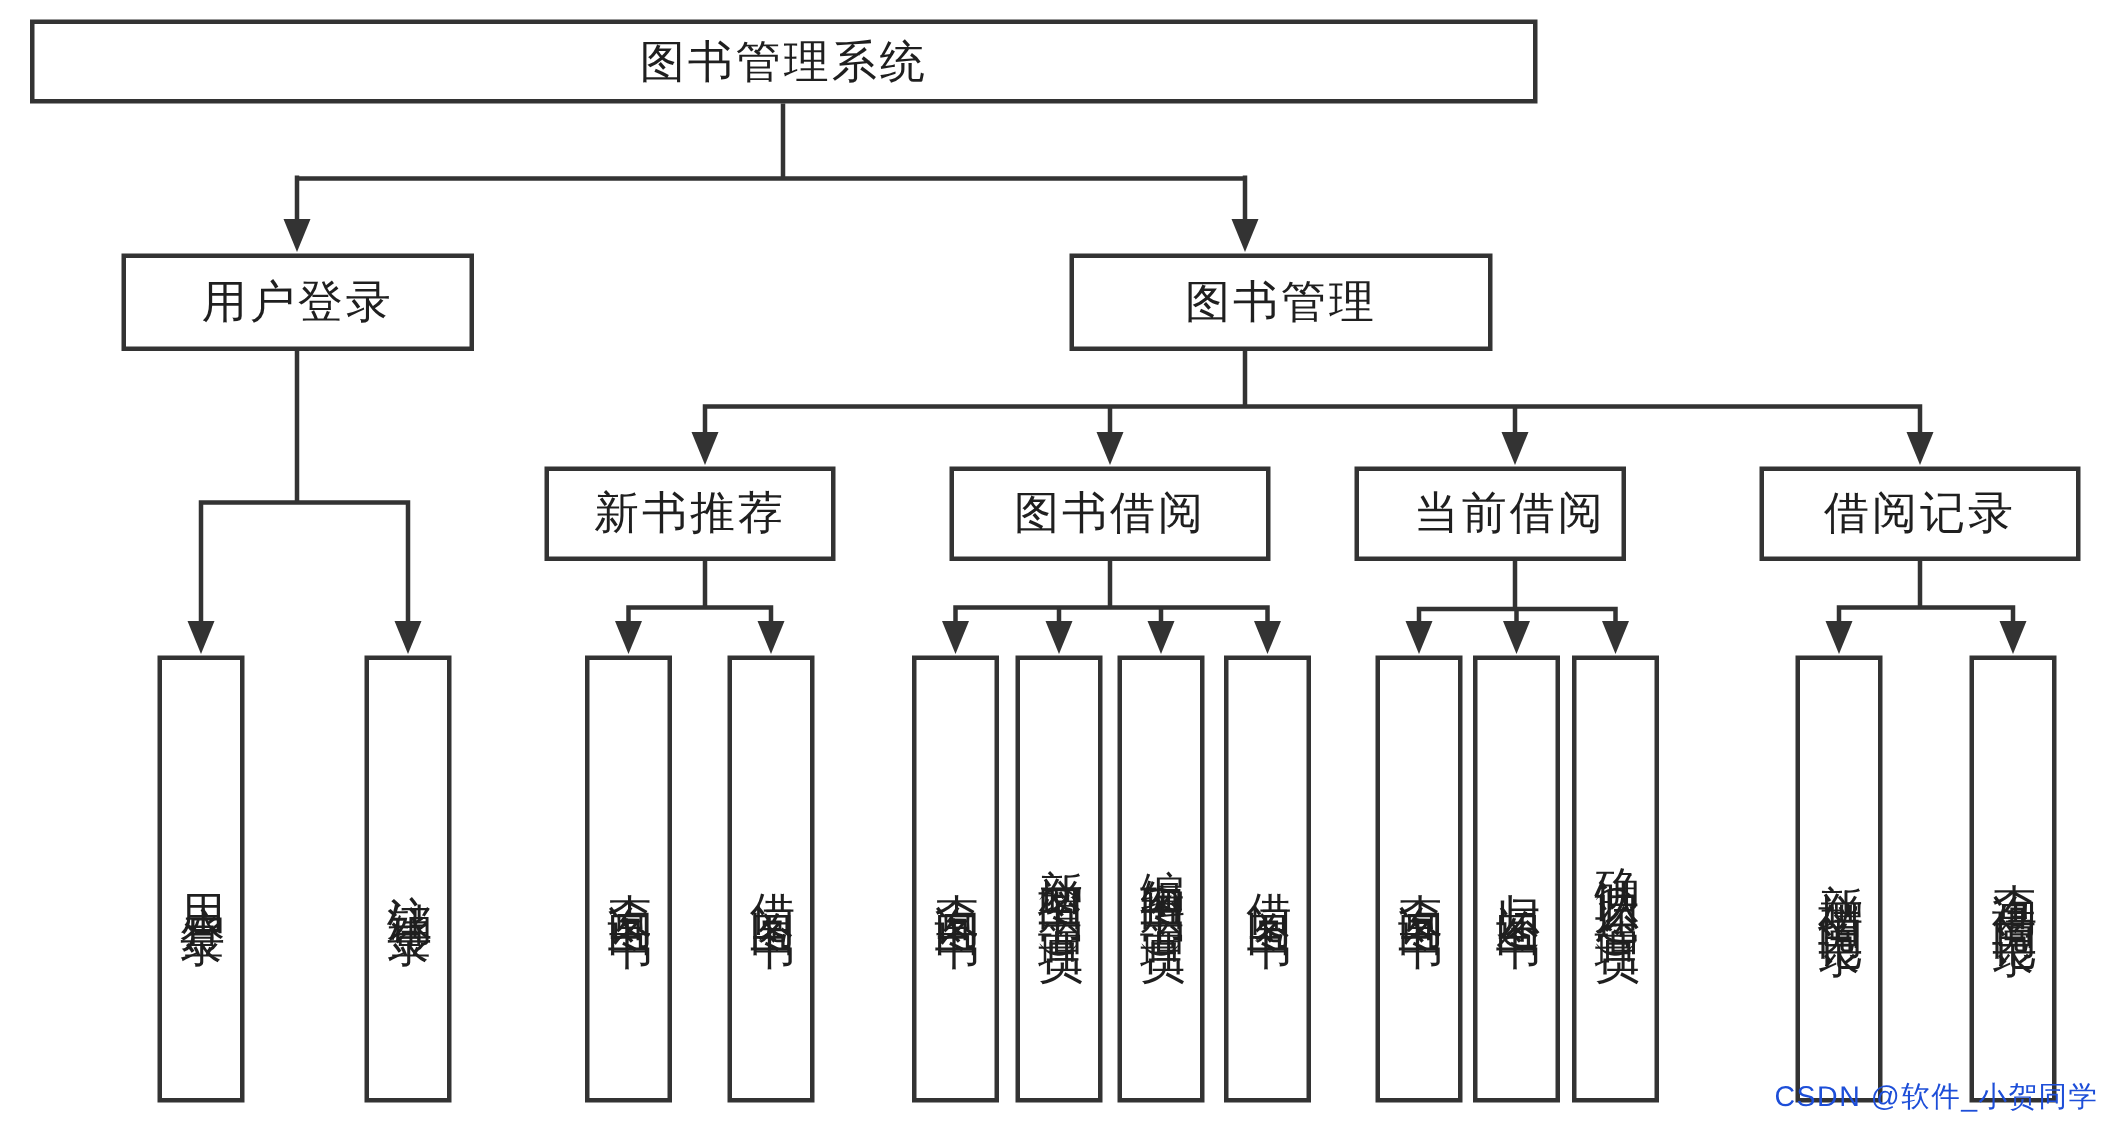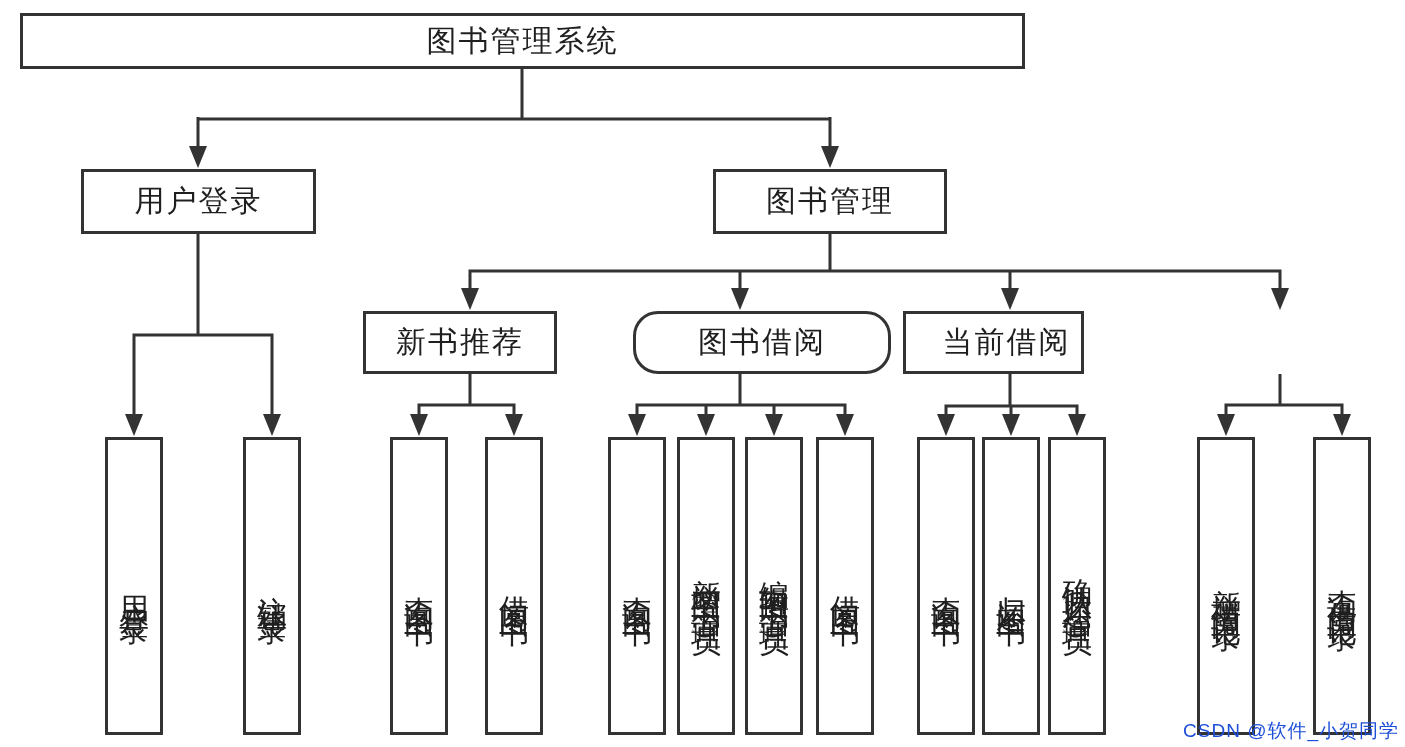--- a/index.html
+++ b/index.html
@@ -81,25 +81,26 @@
     <polygon points="1068,414 1086,414 1077,436"></polygon>
 
     <path d="M1280 374 V405 M1226 405 H1342 M1226 403.5 V416 M1342 403.5 V416"></path>
     <polygon points="1217,414 1235,414 1226,436"></polygon>
     <polygon points="1333,414 1351,414 1342,436"></polygon>
   </svg>
 
   <div class="node hrow" style="left:20px;top:13px;width:1005px;height:56px;">图书管理系统</div>
 
   <div class="node hrow" style="left:81px;top:169px;width:235px;height:65px;">用户登录</div>
-  <div class="node hrow" style="left:713px;top:169px;width:234px;height:65px;">图书管理</div>
+  <div class="node hrow" style="left:713px;top:169px;width:282px;height:65px;">图书管理</div>
 
   <div class="node hrow" style="left:363px;top:311px;width:194px;">新书推荐</div>
-  <div class="node hrow" style="left:633px;top:311px;width:258px;border-radius:25px;">图书借阅</div>
+  <div class="node hrow" style="left:633px;top:311px;width:214px;">图书借阅</div>
   <div class="node hrow" style="left:903px;top:311px;width:181px;padding-left:26px;">当前借阅</div>
+  <div class="node hrow" style="left:1173px;top:311px;width:214px;">借阅记录</div>
 
   <div class="node leaf" style="left:105px;">
     <span class="vtext">用户登录</span>
   </div>
   <div class="node leaf" style="left:243px;">
     <span class="vtext">注销登录</span>
   </div>
 
   <div class="node leaf" style="left:390px;">
     <span class="vtext">查询图书</span>

